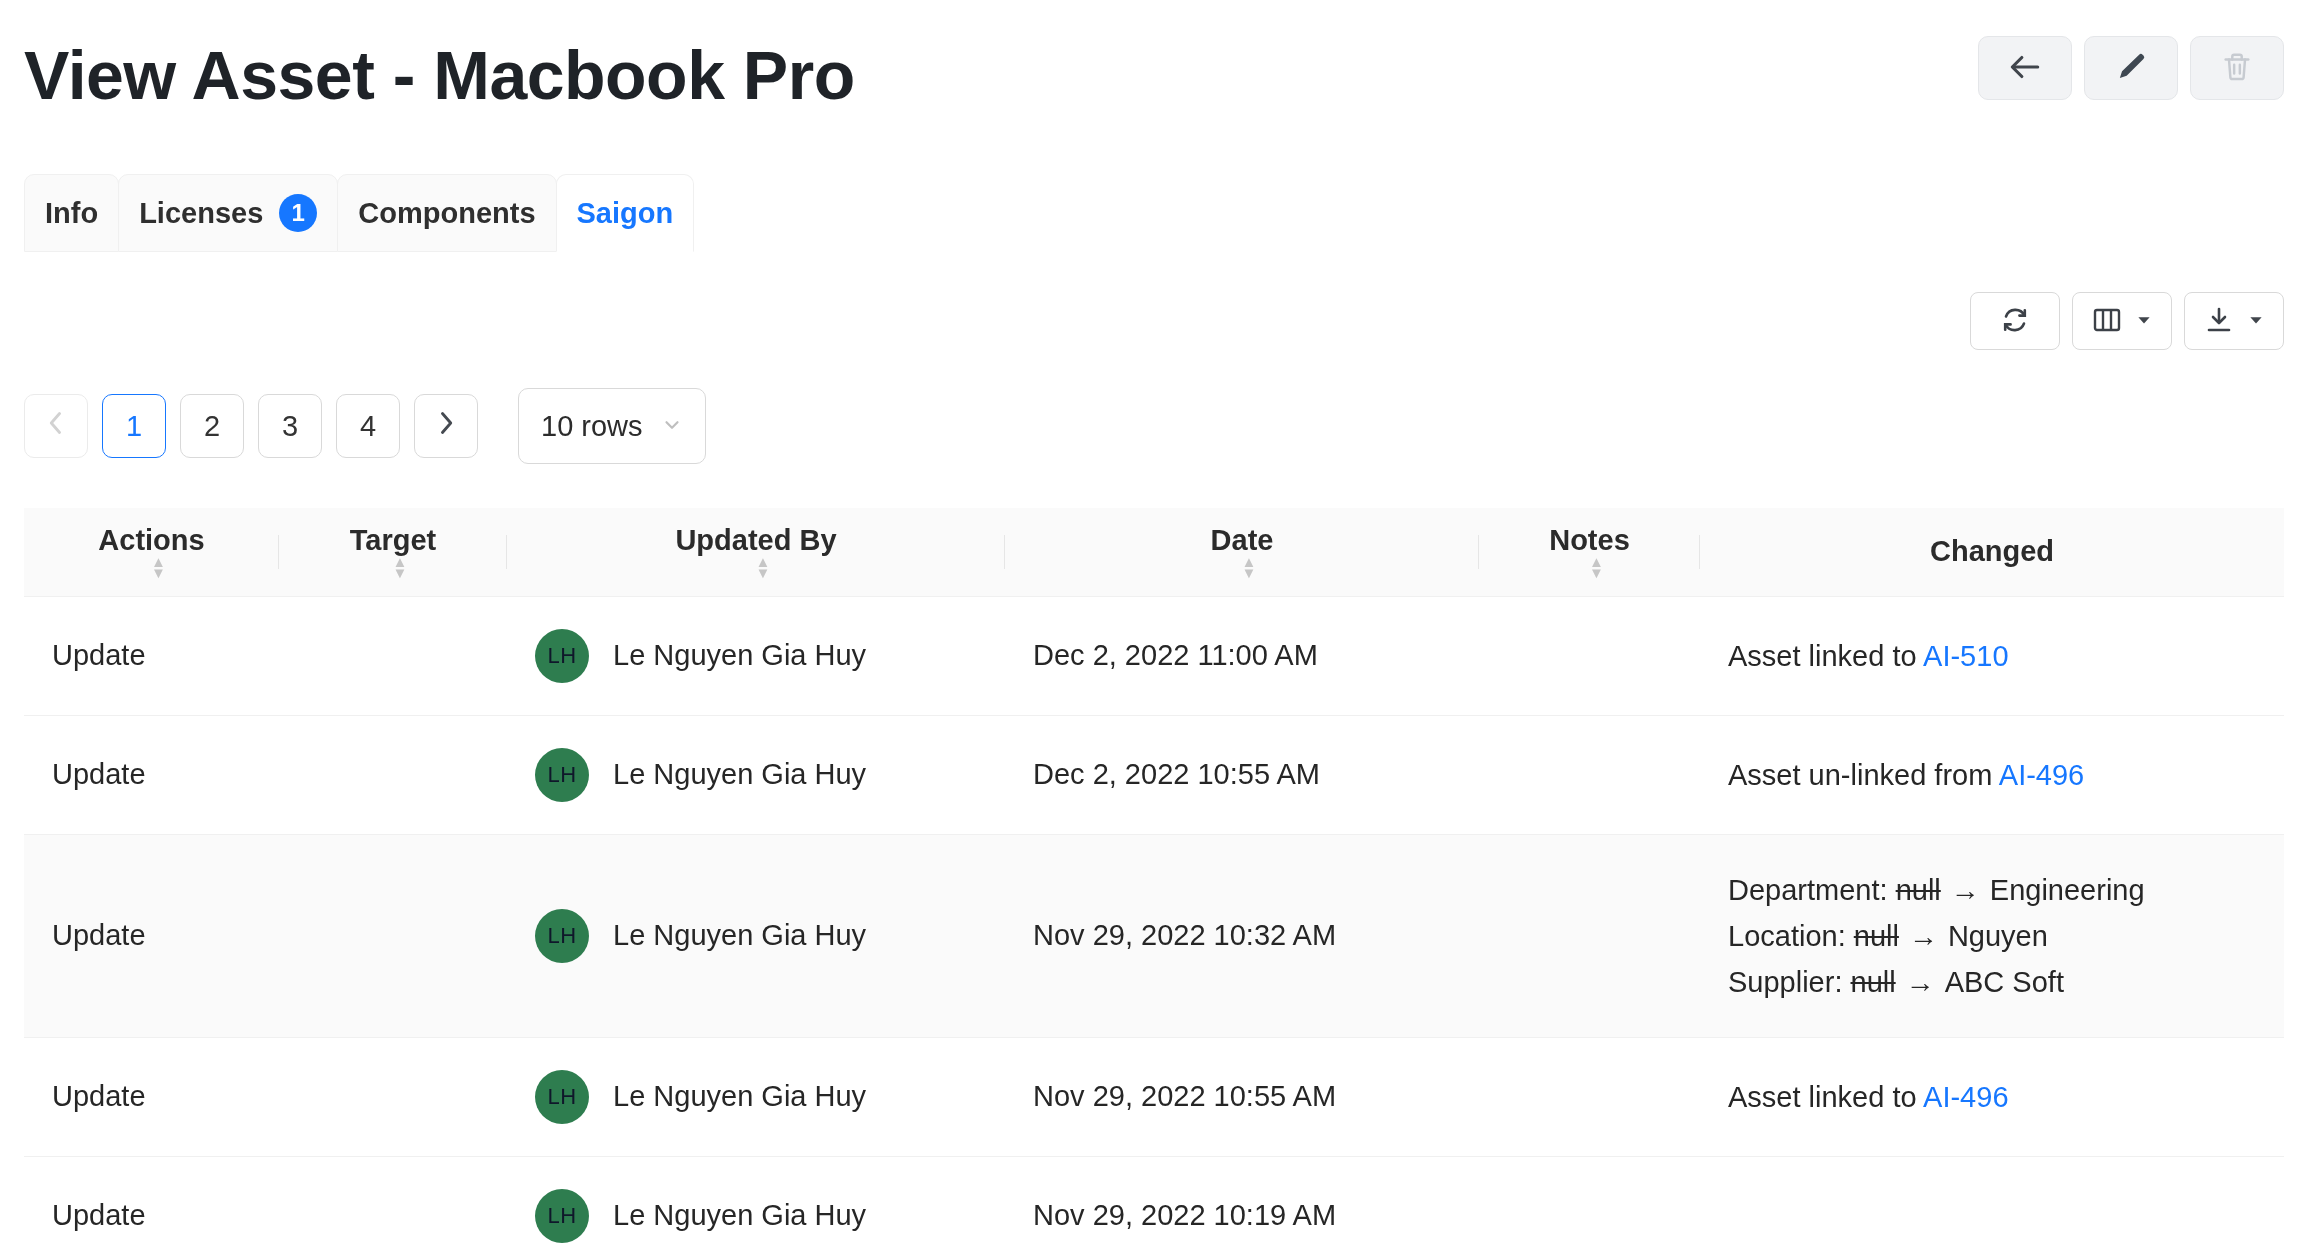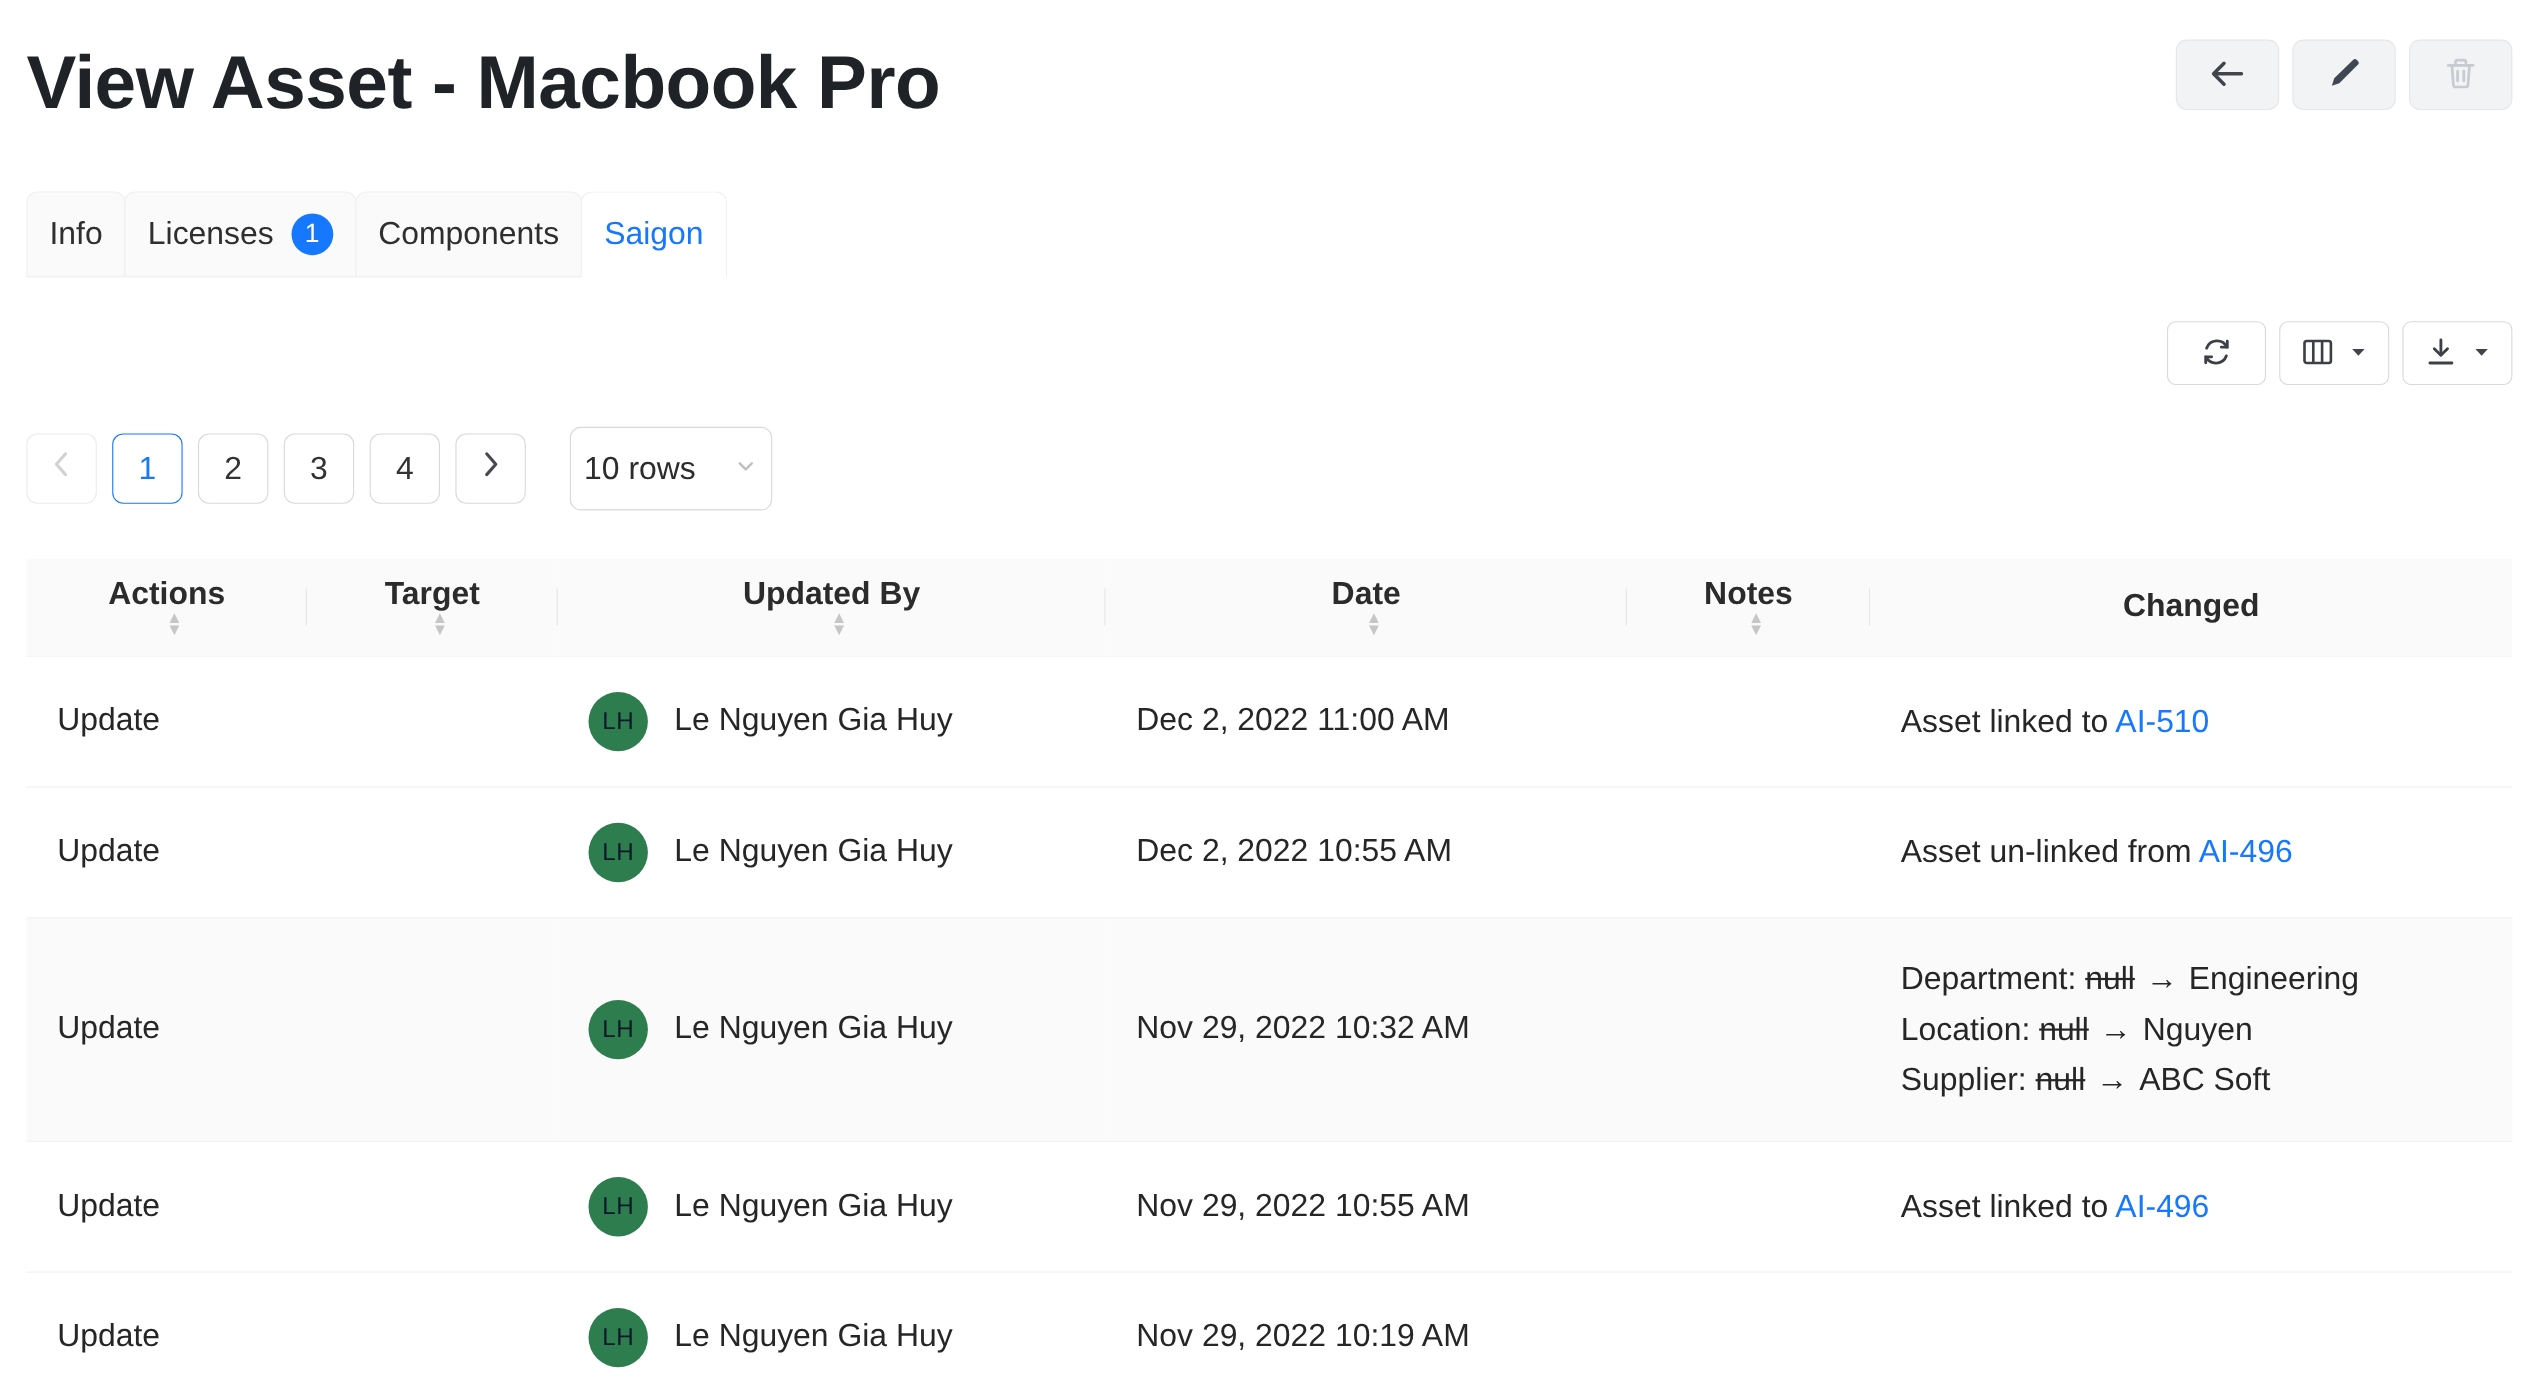--- a/index.html
+++ b/index.html
@@ -20,20 +20,21 @@
     border-radius:10px; display:flex; align-items:center; justify-content:center; cursor:pointer;
   }
 
   
   .tabs { display:flex; margin-top:60px; }
   .tab {
     height:78px; padding:0 20px; display:flex; align-items:center; gap:16px;
     font-size:29px; color:#2f2f2f; background:#fafafa;
     border:1px solid #f0f0f0; margin-left:-1px; cursor:pointer;
     border-radius:10px 10px 0 0;
+    font-weight:bold;
   }
   .tab:first-child { margin-left:0; }
   .tab.active { background:#ffffff; color:#1677ff; border-bottom-color:#ffffff; }
   .badge {
     min-width:38px; height:38px; padding:0 8px; border-radius:19px;
     background:#1677ff; color:#ffffff; font-size:24px;
     display:flex; align-items:center; justify-content:center;
   }
 
   
@@ -50,21 +51,21 @@
   .page-btn {
     min-width:64px; height:64px; background:#ffffff; border:1px solid #d9d9d9;
     border-radius:10px; display:flex; align-items:center; justify-content:center;
     font-size:29px; color:#333333; cursor:pointer; padding:0;
     font-family:"Liberation Sans", sans-serif;
   }
   .page-btn.active { border-color:#1677ff; color:#1677ff; }
   .page-btn.nav { color:#454a51; }
   .page-btn.nav.disabled { border-color:#ebebeb; color:#d2d2d2; cursor:default; }
   .rows-select {
-    margin-left:26px; height:76px; min-width:184px; padding:0 12px;
+    margin-left:26px; height:76px; min-width:184px; padding:0 22px;
     background:#ffffff; border:1px solid #d9d9d9; border-radius:10px;
     display:flex; align-items:center; justify-content:space-between; gap:18px;
     font-size:29px; color:#2c2c2c; cursor:pointer;
   }
 
   
   .table-wrap { margin-top:44px; }
   table { width:100%; border-collapse:collapse; table-layout:fixed; }
   thead th {
     background:#fafafa; height:88px; padding:0 28px; text-align:left;

